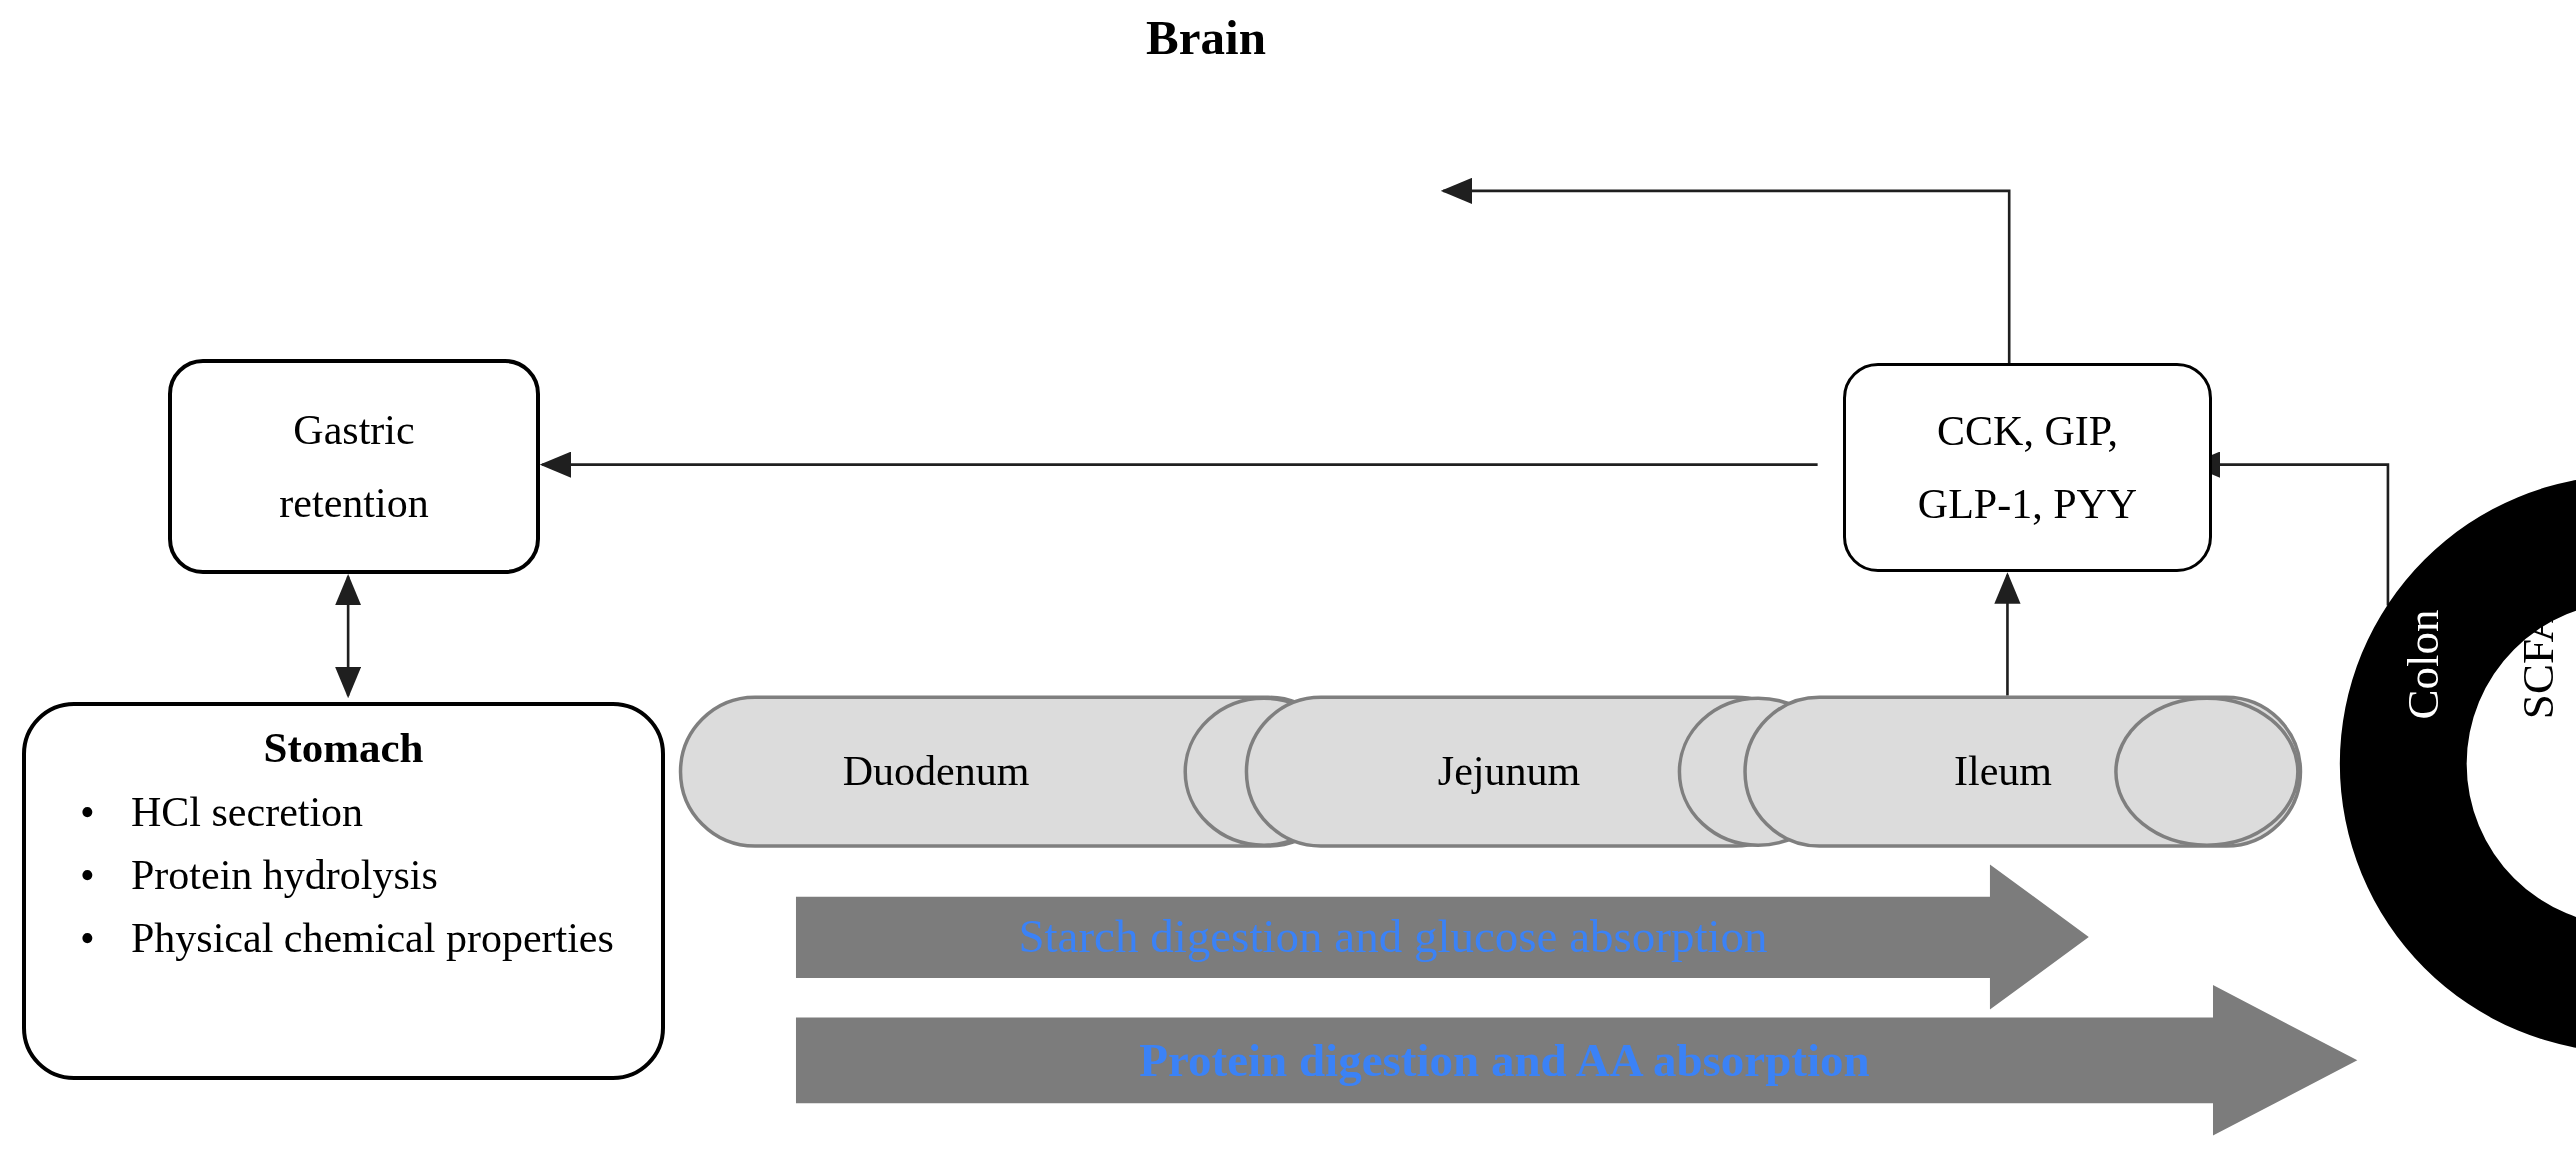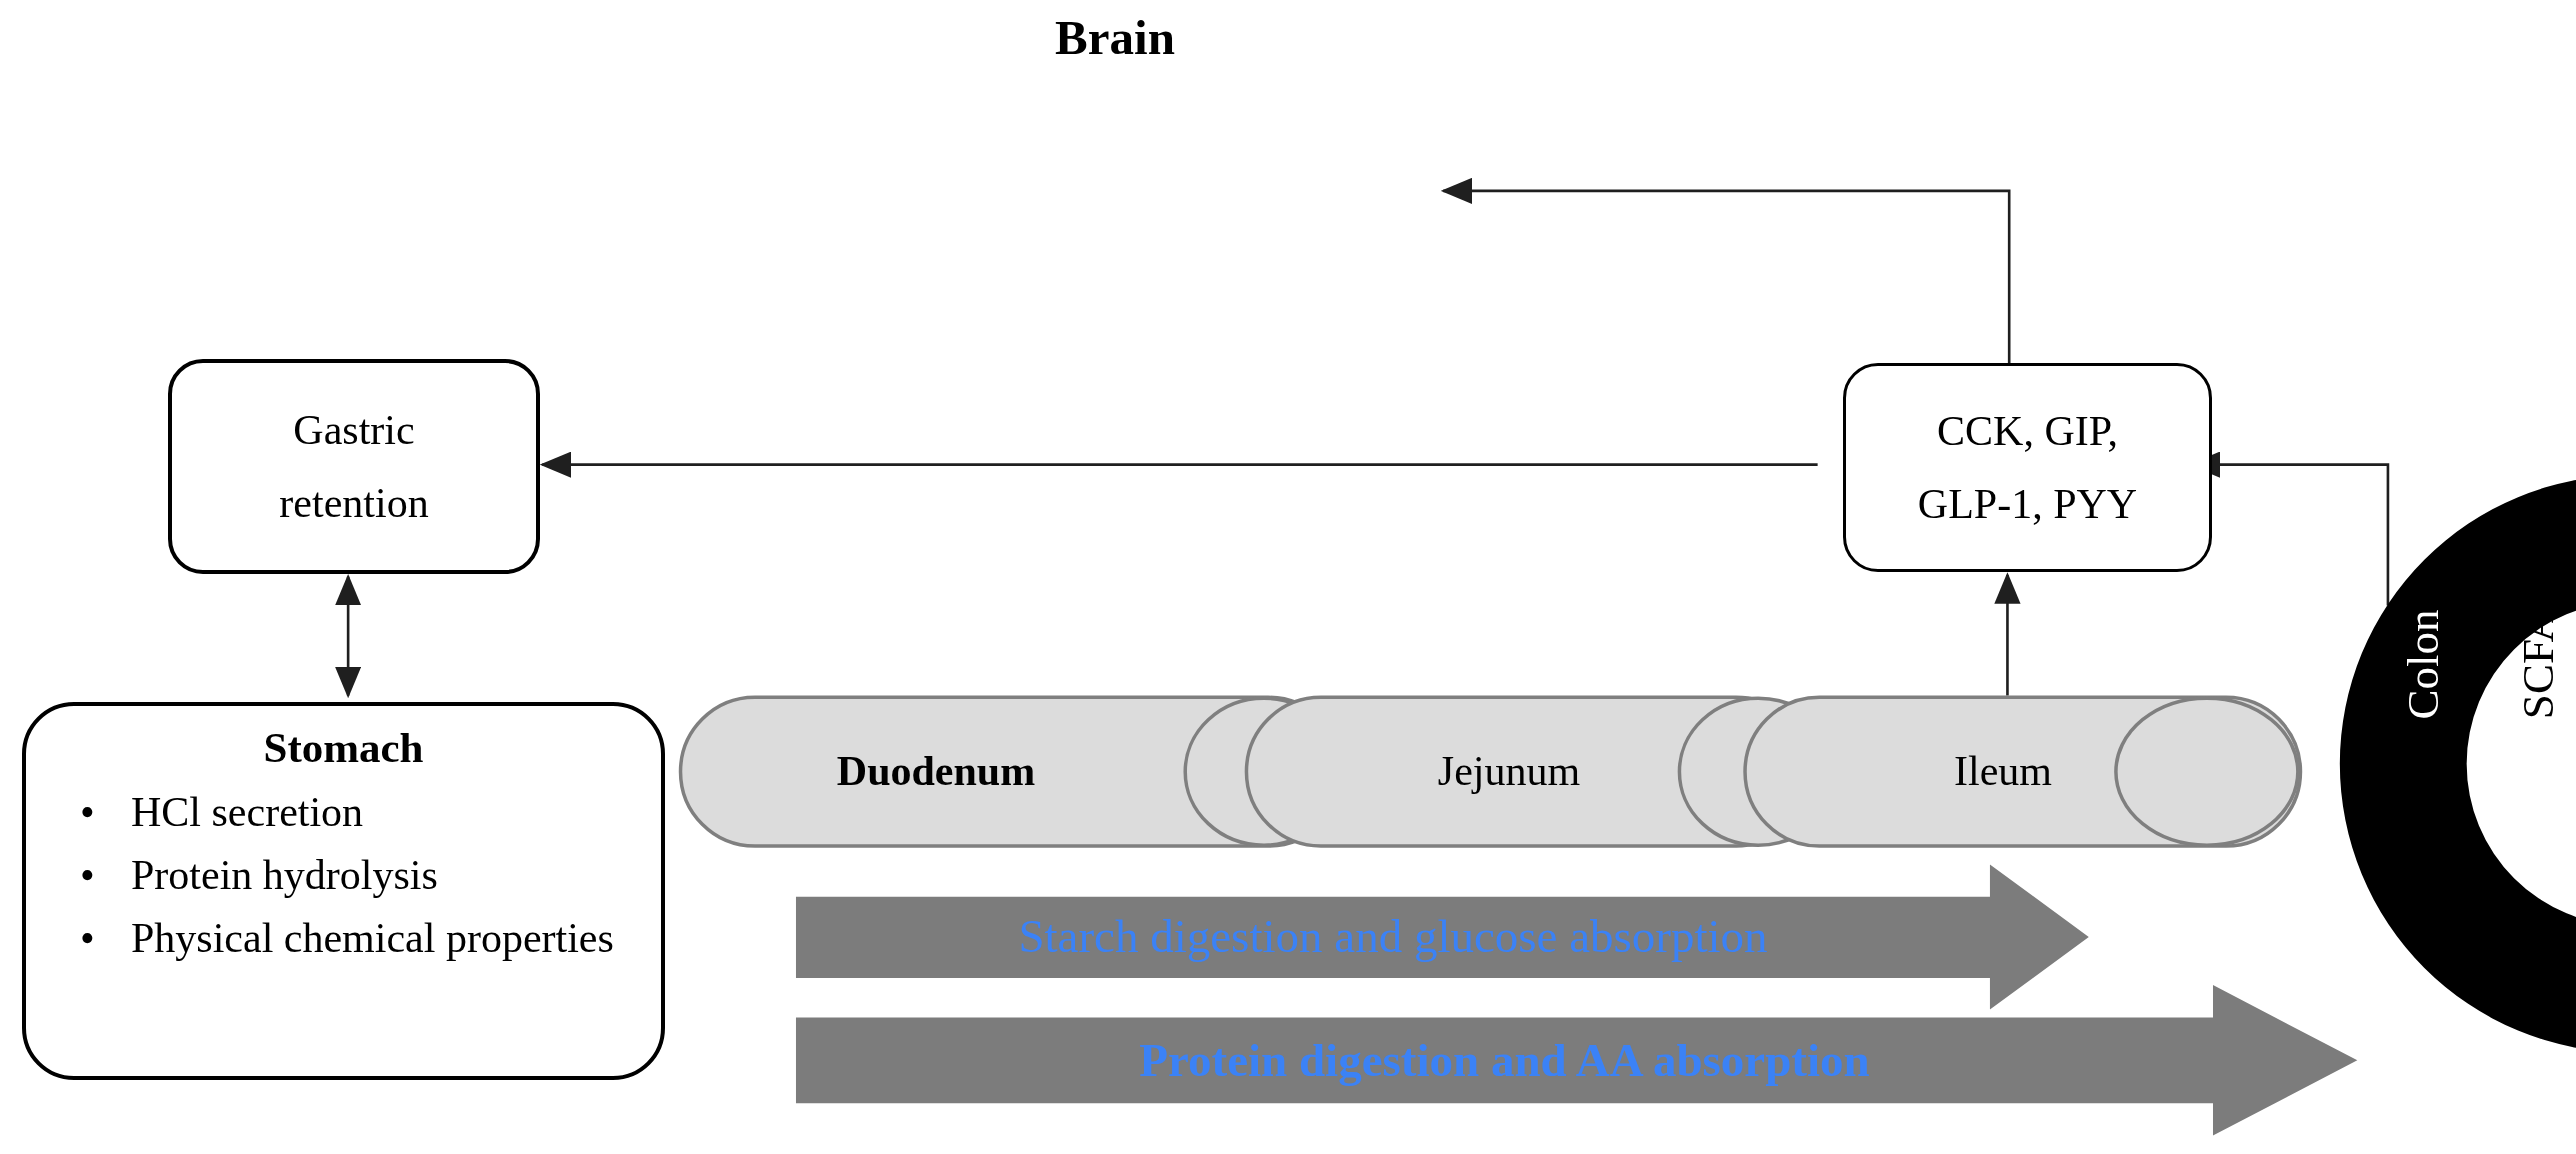--- a/index.html
+++ b/index.html
@@ -47,35 +47,35 @@
     width: 100%;
     box-sizing: border-box;
     text-align: left;
     font-size: 42px;
   }
   .stomach-list li { display: flex; align-items: flex-start; }
   .stomach-list .bul { flex: none; width: 51px; line-height: 63px; }
   .stomach-list .bultext { flex: 1 1 auto; line-height: 63px; }
   .diagram-title {
     position: absolute;
-    left: 940px; top: 7px; width: 350px;
+    left: 1031px; top: 7px; width: 350px;
     text-align: center;
     font-weight: bold;
     font-size: 49px;
     line-height: 61px;
   }
   .seg-label {
     position: absolute;
     top: 743px;
     width: 350px;
     text-align: center;
     font-size: 42px;
     line-height: 56px;
   }
-  #seg-duodenum { left: 761px; font-weight: bold; }
+  #seg-duodenum { left: 761px; }
   #seg-jejunum  { left: 1334px; }
   #seg-ileum    { left: 1828px; }
   .flow-label {
     position: absolute;
     color: #3b82f6;
     font-size: 47px;
     line-height: 61px;
     text-align: center;
     white-space: nowrap;
   }

